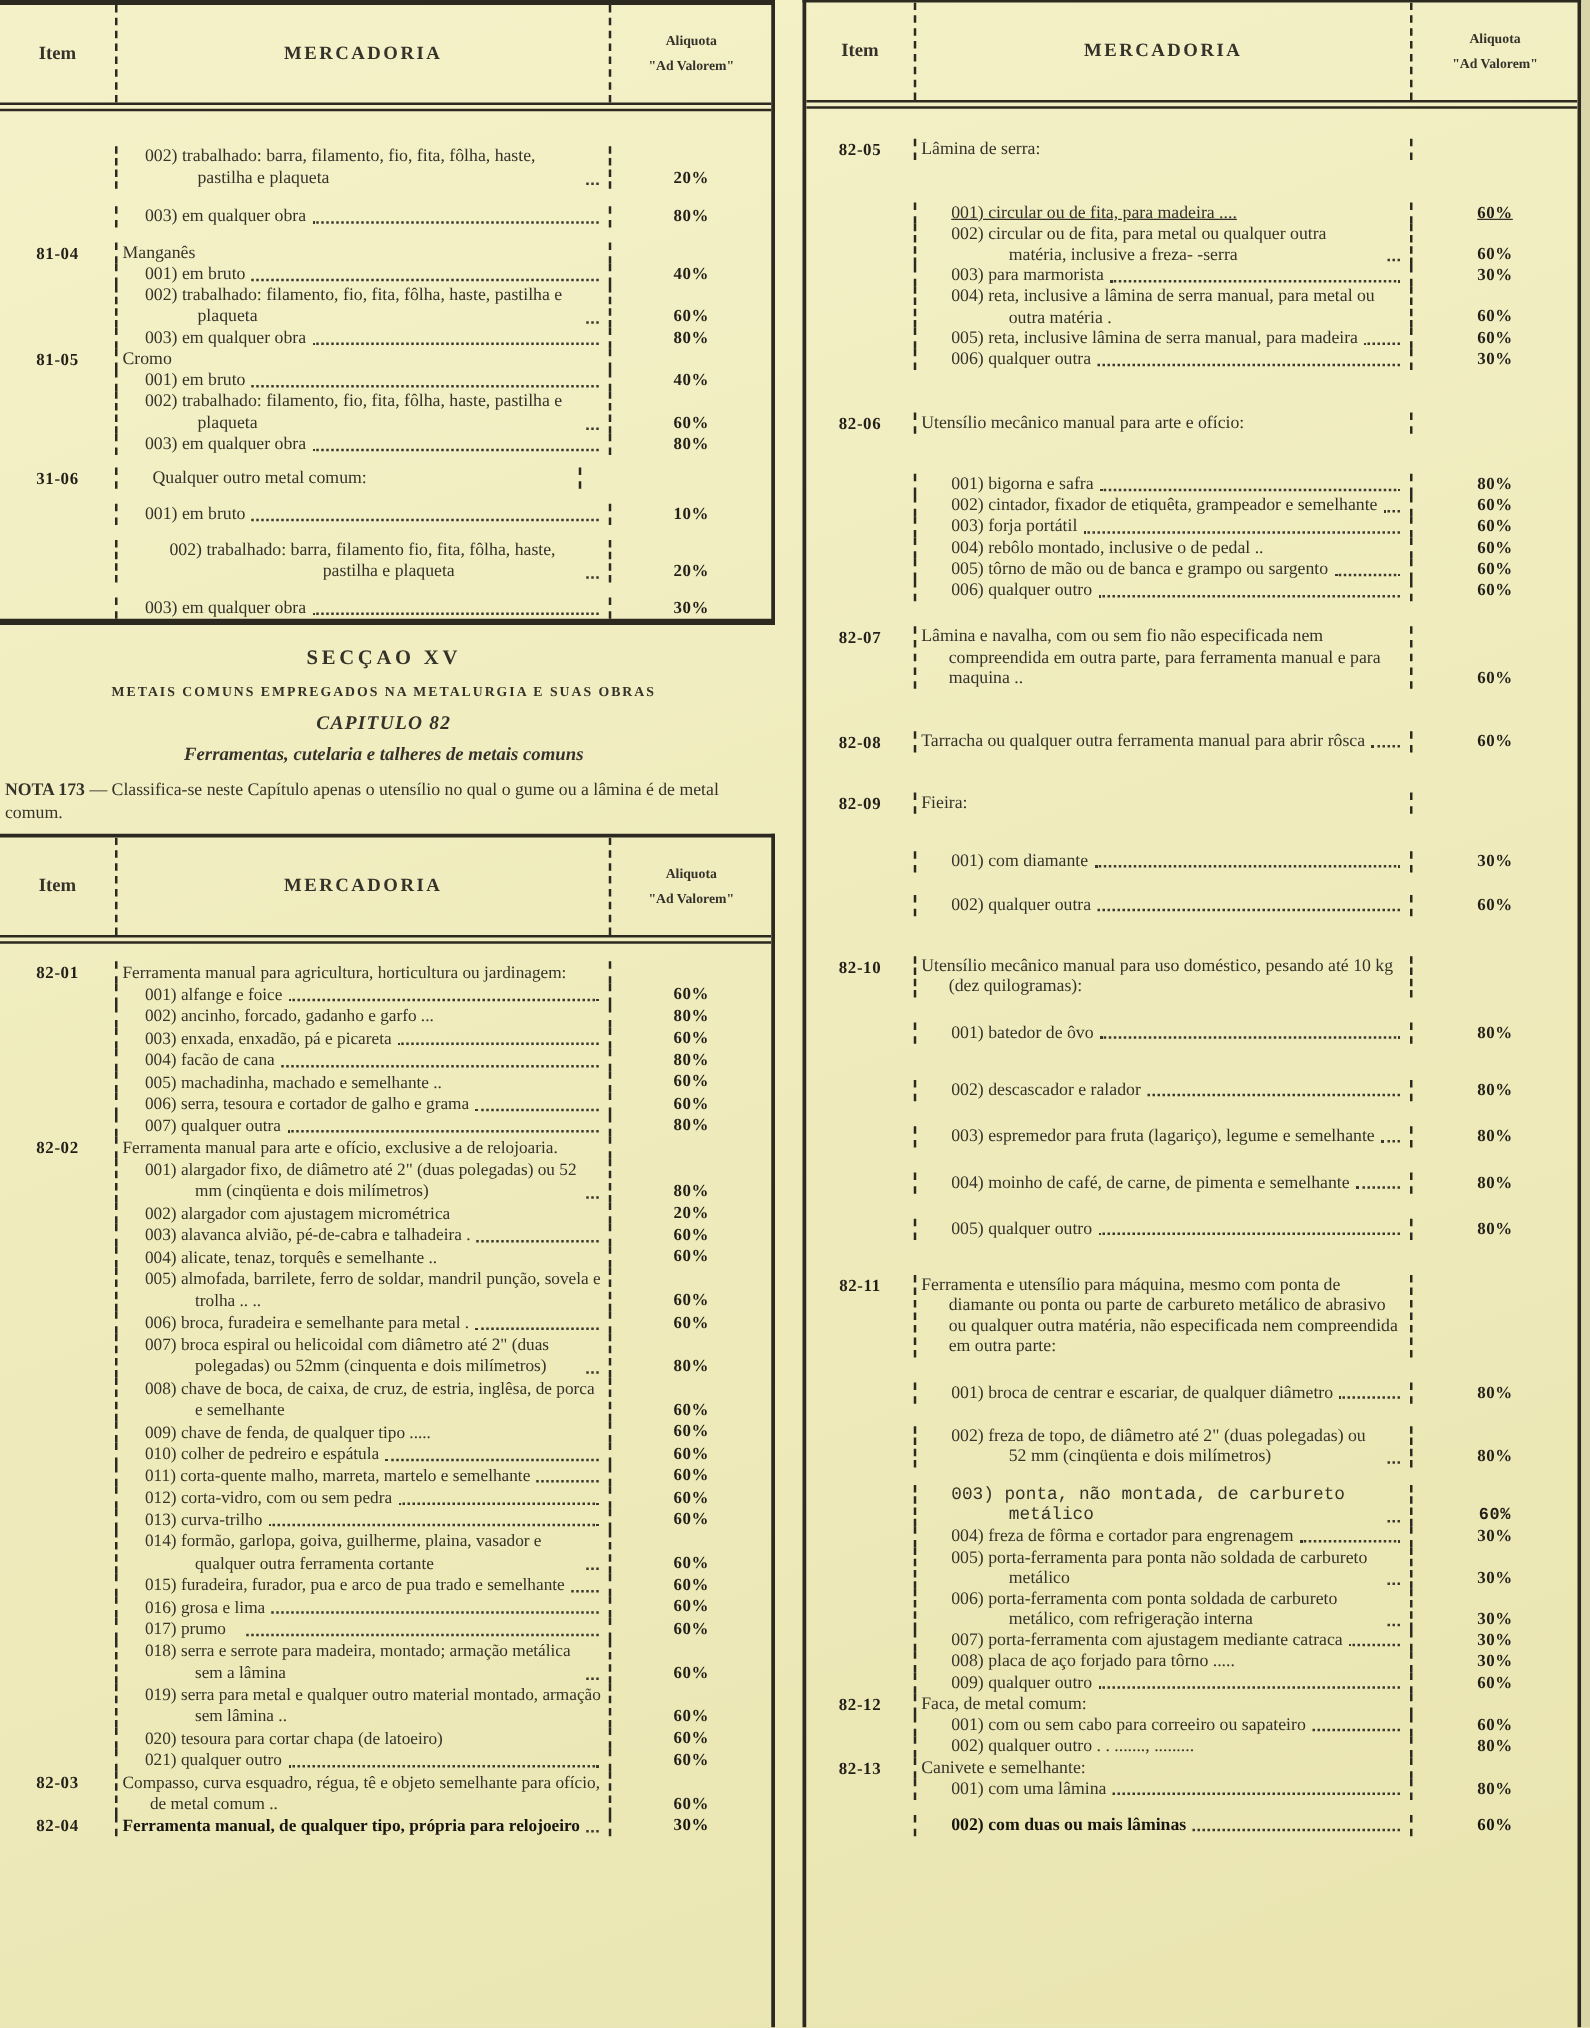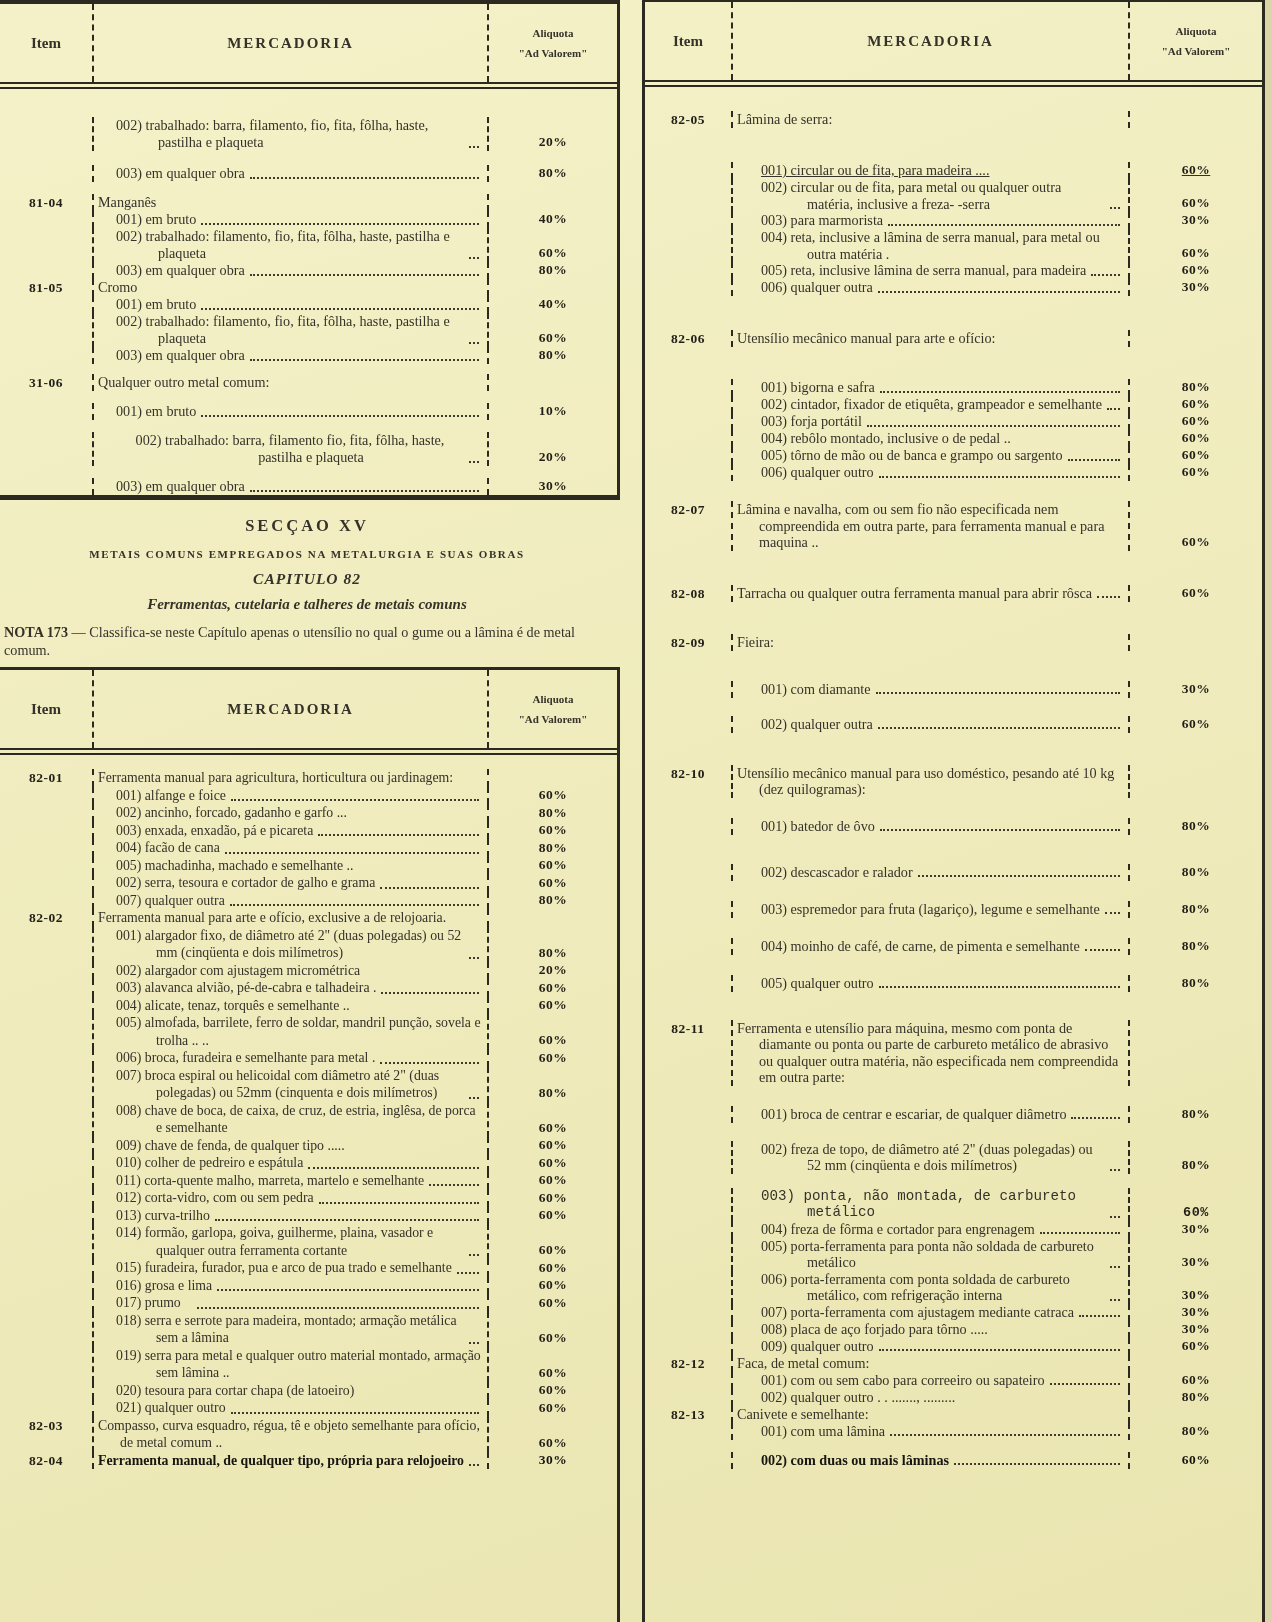--- a/index.html
+++ b/index.html
@@ -166,21 +166,21 @@
           <div class="trow sub">
             <div class="c-item"></div>
             <div class="c-merc">
               <div class="mline">
                 <span class="mtext">003) em qualquer obra</span>
                 <span class="leader"></span>
               </div>
             </div>
             <div class="c-rate">80%</div>
           </div>
-          <div class="trow head" style="margin-top: 10px;">
+          <div class="trow head" style="margin-top: 10px; gap: 24px;">
             <div class="c-item">31-06</div>
             <div class="c-merc">
               <div class="mline">
                 <span class="mtext">Qualquer outro metal comum:</span>
               </div>
             </div>
             <div class="c-rate"></div>
           </div>
           <div class="trow sub" style="margin-top: 12px;">
             <div class="c-item"></div>
@@ -288,21 +288,21 @@
               <div class="mline">
                 <span class="mtext">005) machadinha, machado e semelhante ..</span>
               </div>
             </div>
             <div class="c-rate">60%</div>
           </div>
           <div class="trow sub">
             <div class="c-item"></div>
             <div class="c-merc">
               <div class="mline">
-                <span class="mtext">002) serra, tesoura e cortador de galho e grama</span>
+                <span class="mtext">006) serra, tesoura e cortador de galho e grama</span>
                 <span class="leader"></span>
               </div>
             </div>
             <div class="c-rate">60%</div>
           </div>
           <div class="trow sub">
             <div class="c-item"></div>
             <div class="c-merc">
               <div class="mline">
                 <span class="mtext">007) qualquer outra</span>

